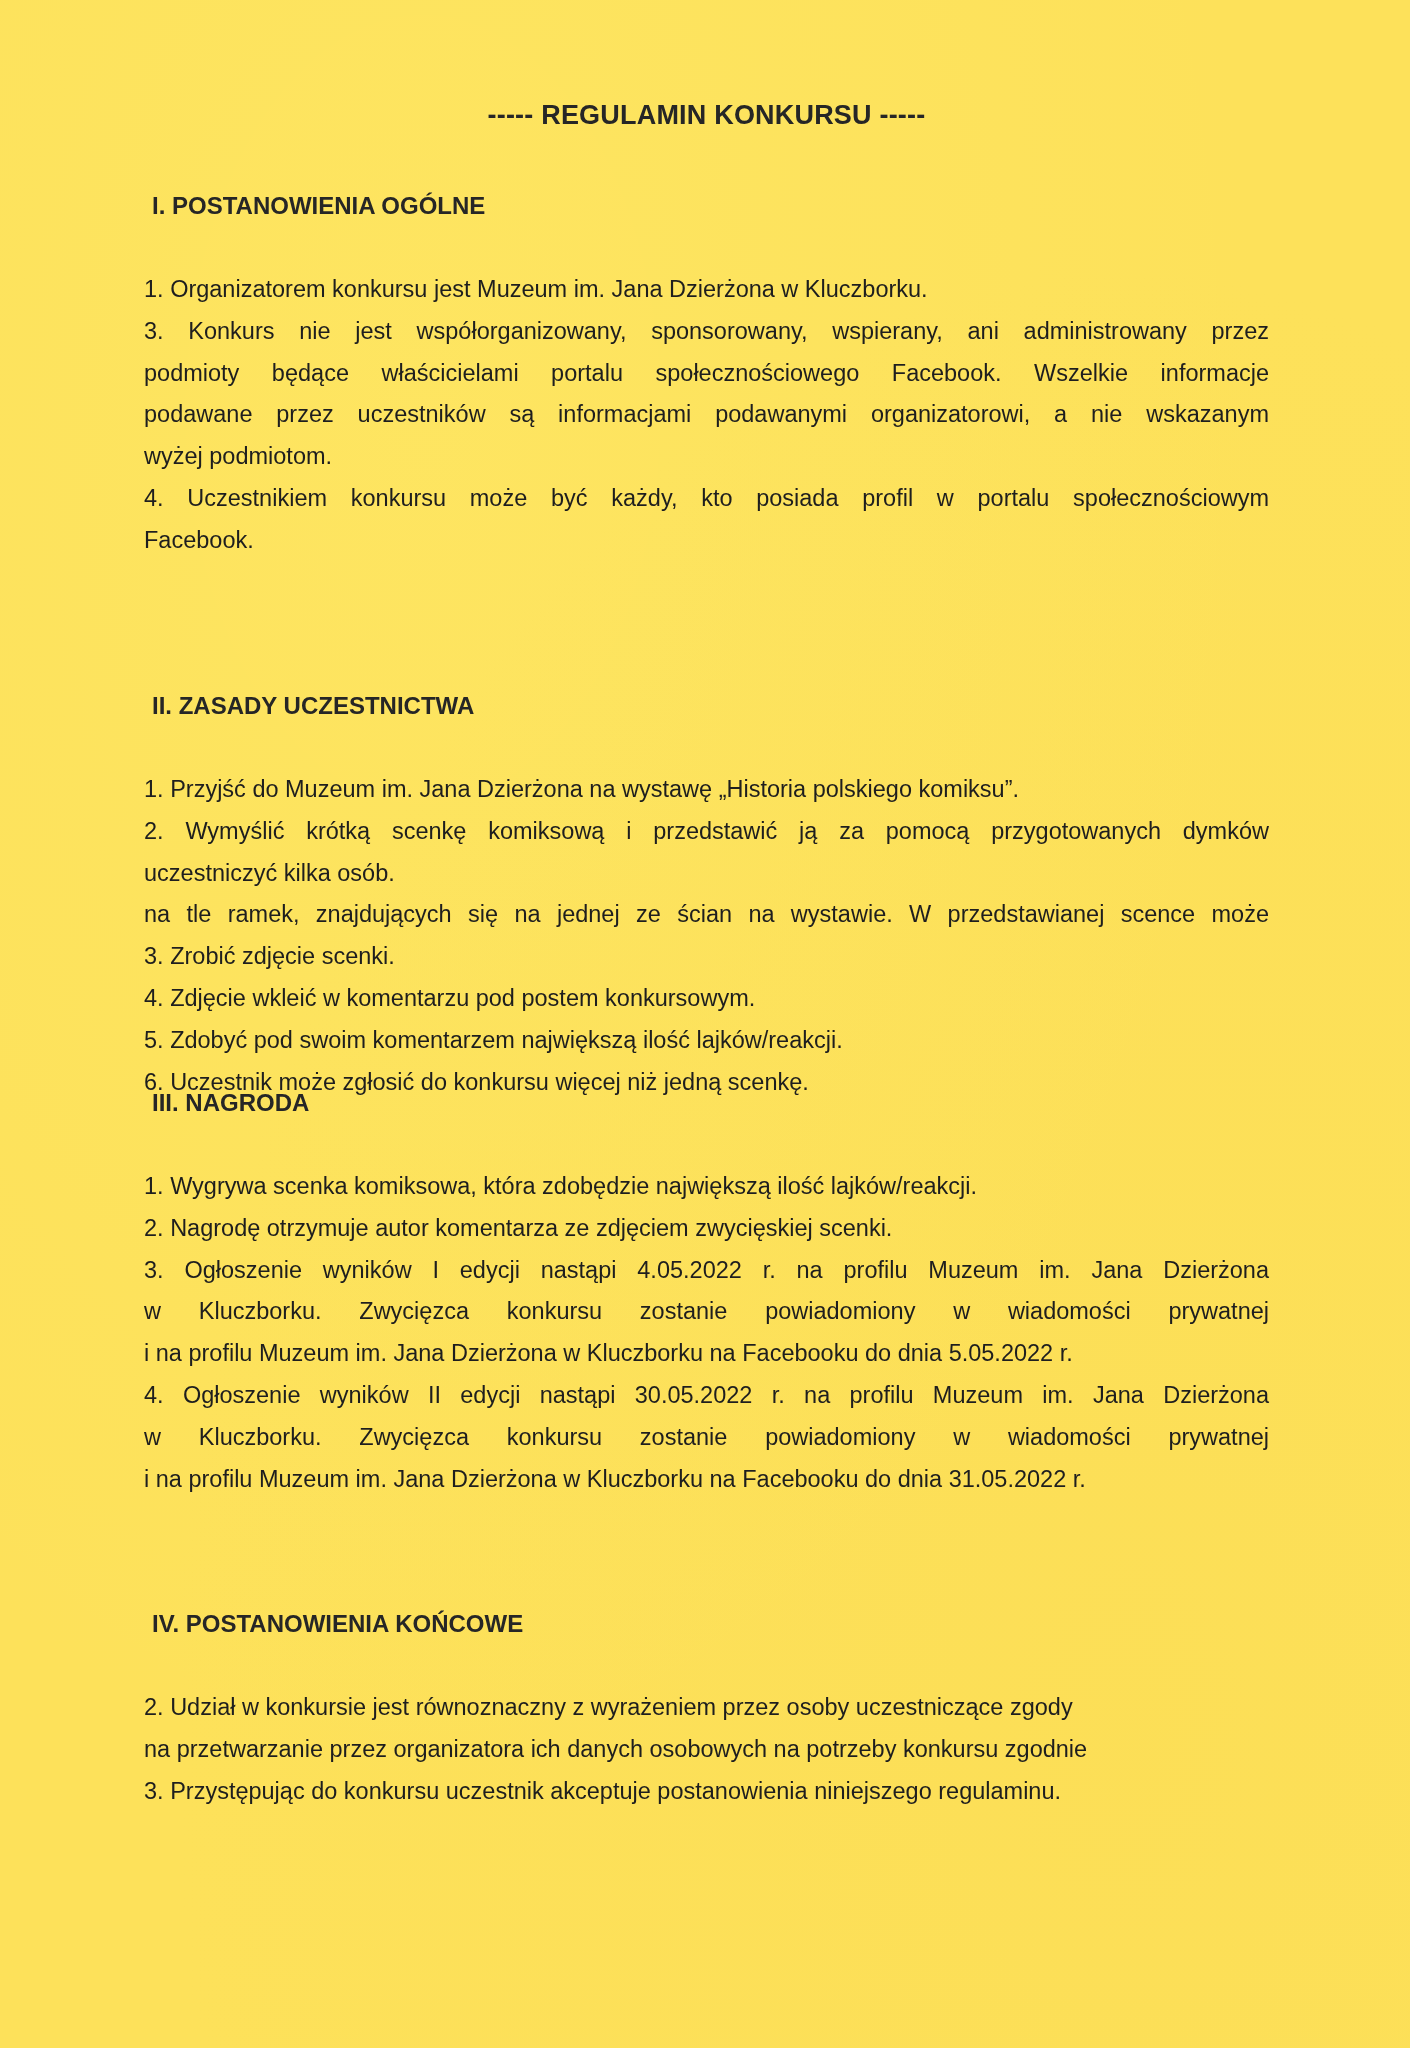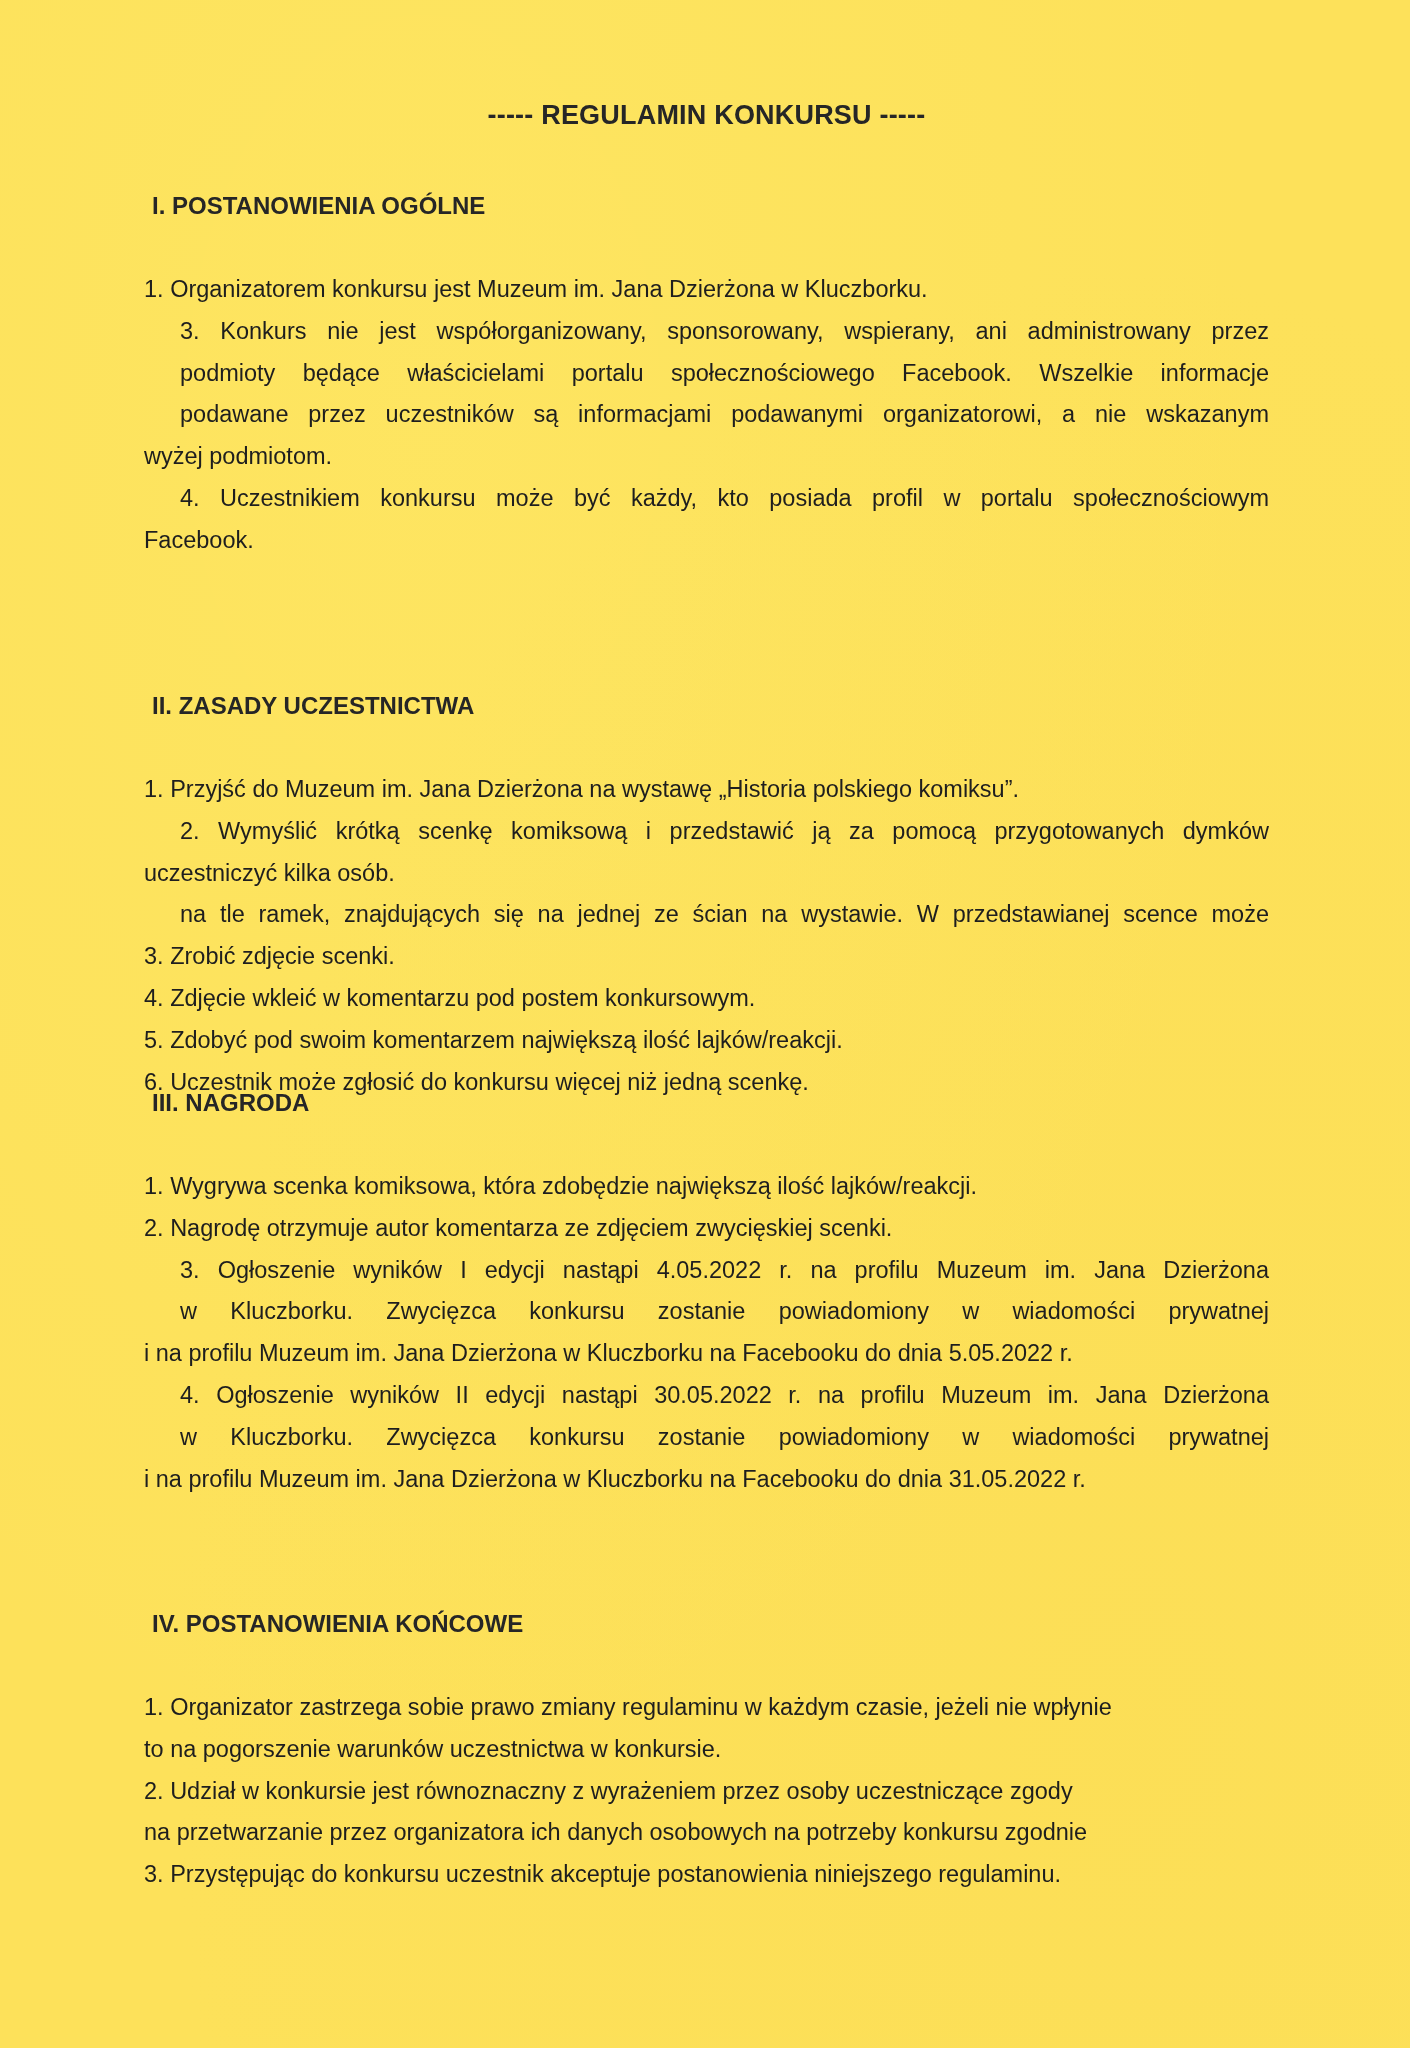--- a/index.html
+++ b/index.html
@@ -50,21 +50,20 @@
     line-height: 41.8px;
     margin: 0;
     text-align: left;
   }
   .item .line {
     display: block;
   }
   .item .line.j {
     text-align: justify;
     text-align-last: justify;
-    margin-left: 36px;
   }
 </style>
 </head>
 <body>
 
 <div class="page">
 
   <div class="title">----- REGULAMIN KONKURSU -----</div>
 
   <div class="section" style="top:177px;">
@@ -131,24 +130,20 @@
         <span class="line j">w Kluczborku. Zwycięzca konkursu zostanie powiadomiony w wiadomości prywatnej</span>
         <span class="line">i na profilu Muzeum im. Jana Dzierżona w Kluczborku na Facebooku do dnia 31.05.2022 r.</span>
       </div>
     </div>
   </div>
 
   <div class="section" style="top:1595px;">
     <h2 class="section-header">IV. POSTANOWIENIA KOŃCOWE</h2>
     <div class="items">
       <div class="item">
-        <span class="line">1. Organizator zastrzega sobie prawo zmiany regulaminu w każdym czasie, jeżeli nie wpłynie</span>
-        <span class="line">to na pogorszenie warunków uczestnictwa w konkursie.</span>
-      </div>
-      <div class="item">
         <span class="line">2. Udział w konkursie jest równoznaczny z wyrażeniem przez osoby uczestniczące zgody</span>
         <span class="line">na przetwarzanie przez organizatora ich danych osobowych na potrzeby konkursu zgodnie</span>
       </div>
       <div class="item">
           <span class="line">3. Przystępując do konkursu uczestnik akceptuje postanowienia niniejszego regulaminu.</span>
         </div>
     </div>
   </div>
 
 </div>

